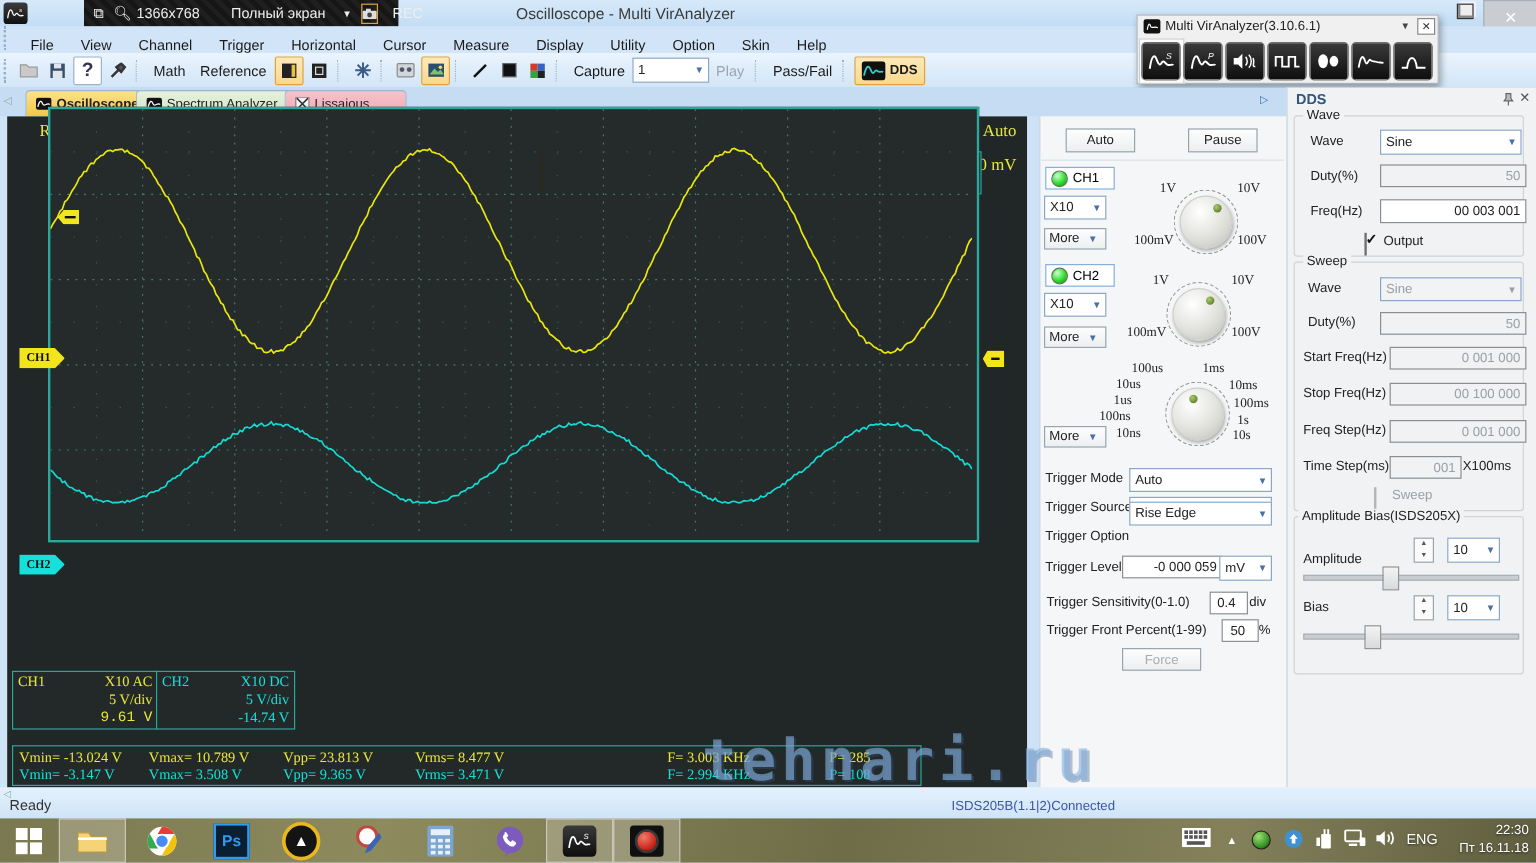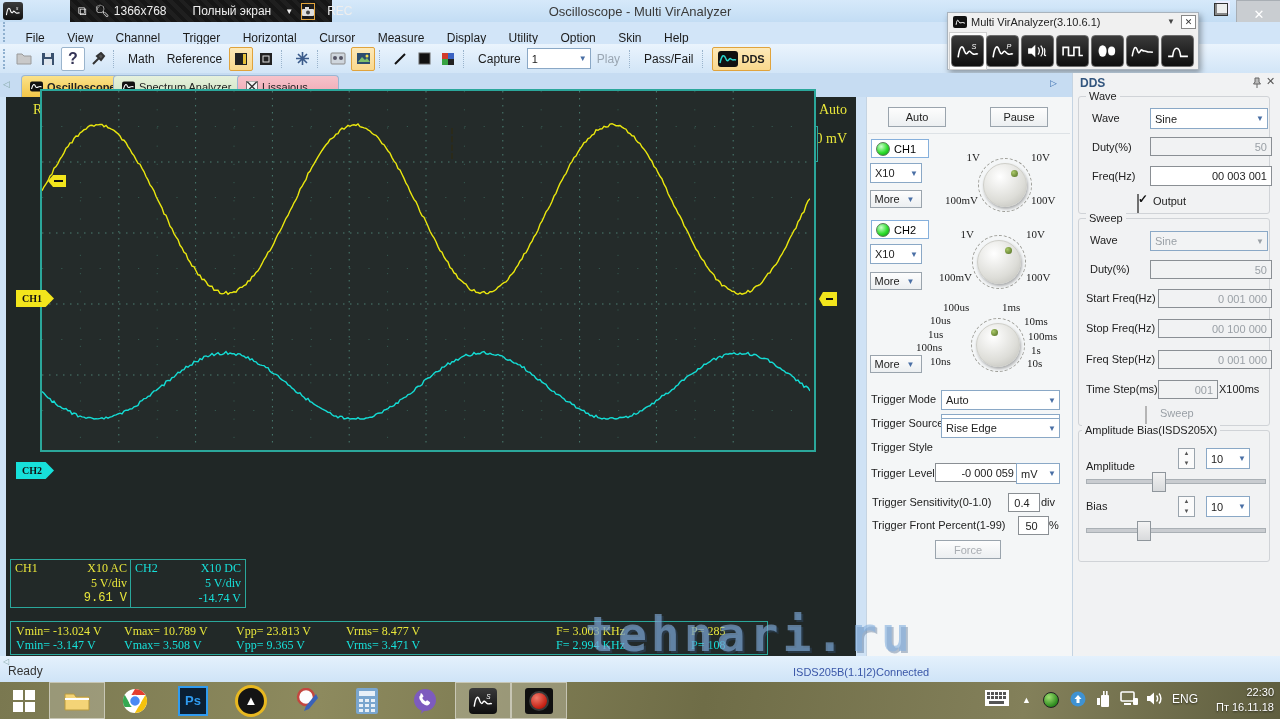--- a/index.html
+++ b/index.html
@@ -75,21 +75,21 @@
 <div class="screen">
 
   
   <div class="abs titlebar"></div>
   <div class="abs" style="left:3px;top:2px;width:20px;height:18px;background:linear-gradient(#3c3c3c,#101010);border-radius:3px;display:flex;align-items:center;justify-content:center;">
     <svg width="16" height="12" viewBox="0 0 26 20">
         <path d="M2 17 C4 3 7 3 9 10 C10.5 14 12 13.5 13 11.5 C15 8 16.5 13 19 13.5 C21 14 22.5 12.5 24 13.5" fill="none" stroke="#fff" stroke-width="1.8"></path>
         <text x="18" y="8" fill="#fff" font-size="8" font-style="italic">s</text>
       </svg>
   </div>
-  <div class="abs t" style="left:430px;top:4px;width:420px;text-align:center;font-size:13px;color:#3a3a3a;">Oscilloscope - Multi VirAnalyzer</div>
+  <div class="abs t" style="left:430px;top:4px;width:420px;text-align:left;font-size:13px;color:#3a3a3a;">Oscilloscope - Multi VirAnalyzer</div>
 
   
   <div class="abs blackbar">
     <span style="margin-left:8px;font-size:12px;">⧉</span>
     <span style="margin-left:8px;">🔍︎</span>
     <span class="t" style="margin-left:4px;">1366x768</span>
     <span class="t" style="margin-left:26px;">Полный экран</span>
     <span style="margin-left:14px;font-size:8px;">▼</span>
     <span style="margin-left:8px;width:19px;height:15px;border:1px solid #e0a33c;display:inline-flex;align-items:center;justify-content:center;">
       <svg width="12" height="9" viewBox="0 0 12 9">
@@ -480,21 +480,21 @@
   <span class="abs lab" style="left:871px;top:393px;">Trigger Mode</span>
   <div class="abs combo" style="left:941px;top:390px;width:117px;height:18px;">
       <span class="cv">Auto</span>
       <span class="chev">▼</span>
     </div>
   <span class="abs lab" style="left:871px;top:417px;">Trigger Source</span>
   <div class="abs combo" style="left:941px;top:414px;width:117px;height:18px;">
       <span class="cv">CH1</span>
       <span class="chev">▼</span>
     </div>
-  <span class="abs lab" style="left:871px;top:441px;">Trigger Style</span>
+  <span class="abs lab" style="left:871px;top:441px;">Trigger Option</span>
   <div class="abs combo" style="left:941px;top:418px;width:117px;height:18px;">
       <span class="cv">Rise Edge</span>
       <span class="chev">▼</span>
     </div>
   <span class="abs lab" style="left:871px;top:467px;">Trigger Level</span>
   <div class="abs tin" style="left:935px;top:463px;width:78px;height:17px;">-0 000 059</div>
   <div class="abs combo" style="left:1016px;top:463px;width:42px;height:19px;">
       <span class="cv">mV</span>
       <span class="chev">▼</span>
     </div>

